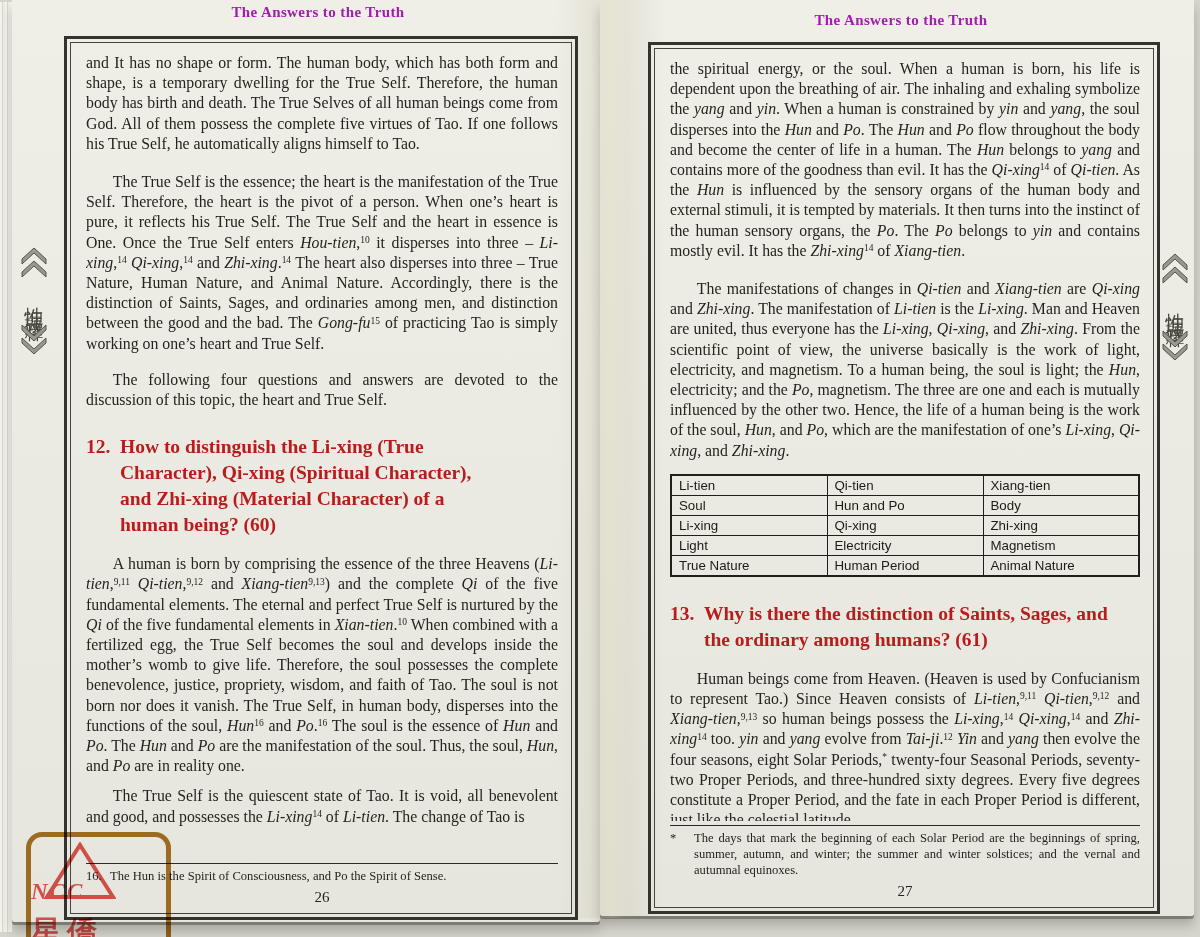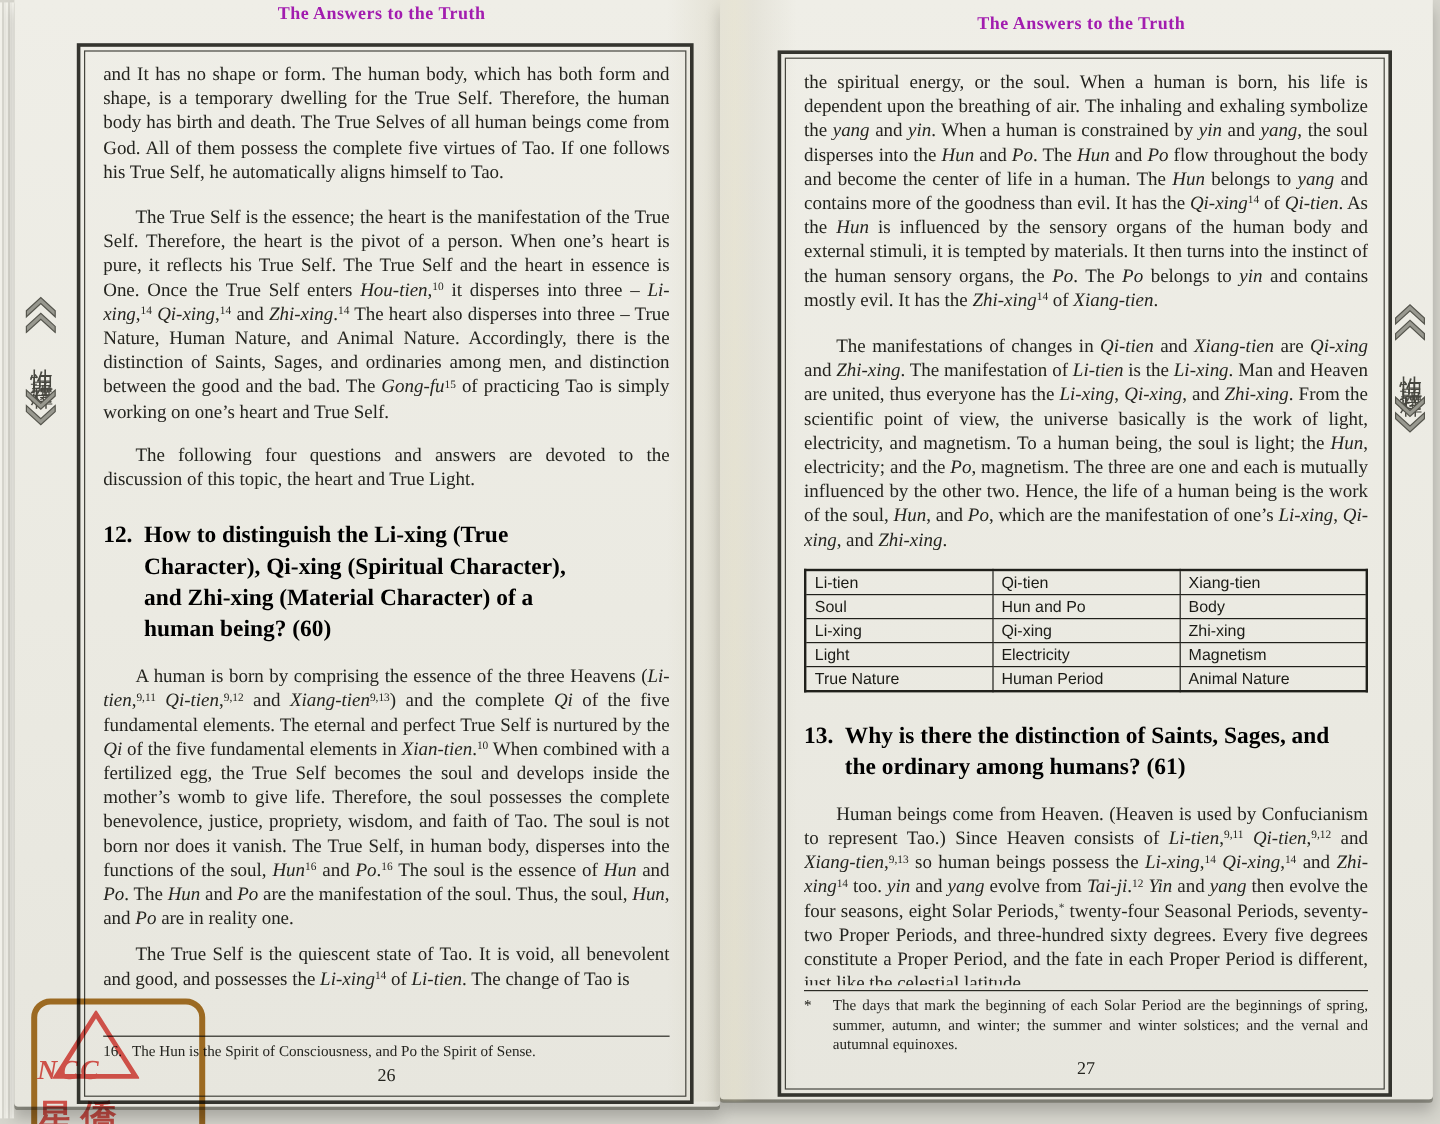--- a/index.html
+++ b/index.html
@@ -45,21 +45,21 @@
   .body-text { position:absolute; left:0; right:0; top:0; overflow:hidden; }
   .bt-left  { bottom:74px; }
   .bt-right { bottom:80px; }
 
   
   .para { font-size:15.8px; line-height:20.2px; text-align:justify; }
   .indent { text-indent:1.7em; }
   .para i { font-style:italic; }
   sup { font-size:.6em; line-height:0; position:relative; top:-.5em; vertical-align:baseline; }
 
-  .question { display:flex; color:#000000; }
+  .question { display:flex; color:#b91c1c; }
   .q-num  { flex:0 0 34px; font-weight:700; font-size:19.5px; line-height:26px; }
   .q-text { flex:1; font-weight:700; font-size:19.5px; line-height:26px; }
   .q12 .q-text { padding-right:52px; }
   .q13 .q-text { padding-right:12px; } .mt14 { margin-top:18px; } .mt16 { margin-top:16px; }
   .mt24 { margin-top:24px; } .mb16 { margin-bottom:16px; } .mt10 { margin-top:10px; }
 
   
   table.cmp {
     width:100%; border-collapse:collapse; margin-top:13px;
     border:2px solid #20201b;
@@ -117,21 +117,21 @@
 
   <div class="running-head head-left">The Answers to the Truth</div>
   <div class="running-head head-right">The Answers to the Truth</div>
 
   <div class="frame frame-left">
     <div class="frame-inner">
       <div class="content">
         <div class="body-text bt-left">
           <div class="para">and It has no shape or form. The human body, which has both form and shape, is a temporary dwelling for the True Self. Therefore, the human body has birth and death. The True Selves of all human beings come from God. All of them possess the complete five virtues of Tao. If one follows his True Self, he automatically aligns himself to Tao.</div>
           <div class="para indent mt14">The True Self is the essence; the heart is the manifestation of the True Self. Therefore, the heart is the pivot of a person. When one’s heart is pure, it reflects his True Self. The True Self and the heart in essence is One. Once the True Self enters <i>Hou-tien</i>,<sup>10</sup> it disperses into three – <i>Li-xing</i>,<sup>14</sup> <i>Qi-xing</i>,<sup>14</sup> and <i>Zhi-xing</i>.<sup>14</sup> The heart also disperses into three – True Nature, Human Nature, and Animal Nature. Accordingly, there is the distinction of Saints, Sages, and ordinaries among men, and distinction between the good and the bad. The <i>Gong-fu</i><sup>15</sup> of practicing Tao is simply working on one’s heart and True Self.</div>
-          <div class="para indent mt16">The following four questions and answers are devoted to the discussion of this topic, the heart and True Light.</div>
+          <div class="para indent mt16">The following four questions and answers are devoted to the discussion of this topic, the heart and True Self.</div>
           <div class="question q12 mt24 mb16">
             <div class="q-num">12.</div>
             <div class="q-text">How to distinguish the Li-xing (True Character), Qi-xing (Spiritual Character), and Zhi-xing (Material Character) of a human being? (60)</div>
           </div>
           <div class="para indent">A human is born by comprising the essence of the three Heavens (<i>Li-tien</i>,<sup>9,11</sup> <i>Qi-tien</i>,<sup>9,12</sup> and <i>Xiang-tien</i><sup>9,13</sup>) and the complete <i>Qi</i> of the five fundamental elements. The eternal and perfect True Self is nurtured by the <i>Qi</i> of the five fundamental elements in <i>Xian-tien</i>.<sup>10</sup> When combined with a fertilized egg, the True Self becomes the soul and develops inside the mother’s womb to give life. Therefore, the soul possesses the complete benevolence, justice, propriety, wisdom, and faith of Tao. The soul is not born nor does it vanish. The True Self, in human body, disperses into the functions of the soul, <i>Hun</i><sup>16</sup> and <i>Po</i>.<sup>16</sup> The soul is the essence of <i>Hun</i> and <i>Po</i>. The <i>Hun</i> and <i>Po</i> are the manifestation of the soul. Thus, the soul, <i>Hun</i>, and <i>Po</i> are in reality one.</div>
           <div class="para indent mt10">The True Self is the quiescent state of Tao. It is void, all benevolent and good, and possesses the <i>Li-xing</i><sup>14</sup> of <i>Li-tien</i>. The change of Tao is</div>
         </div>
         <div class="footer">
           <div class="foot-rule"></div>
           <div class="footnote">

